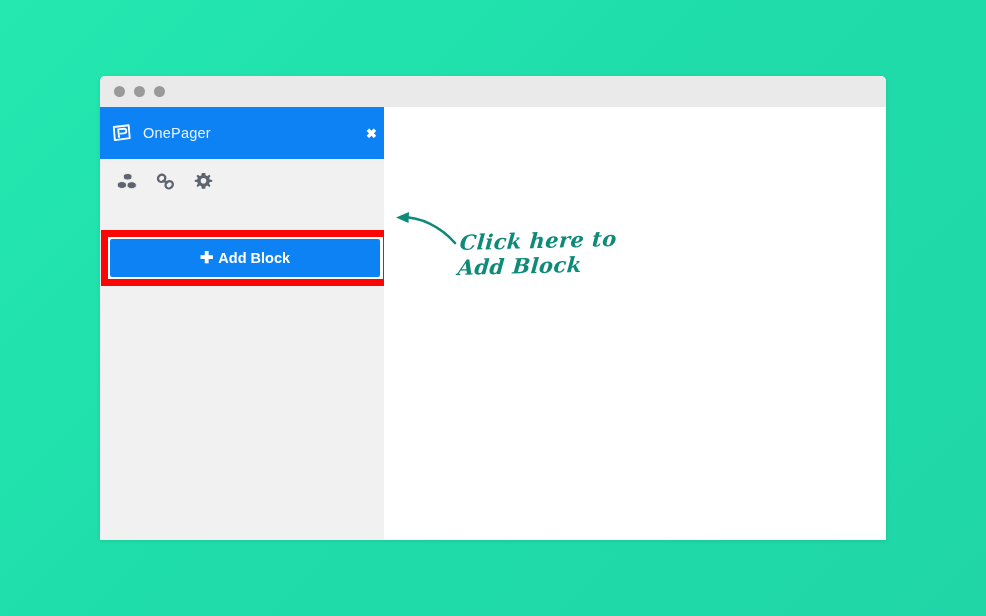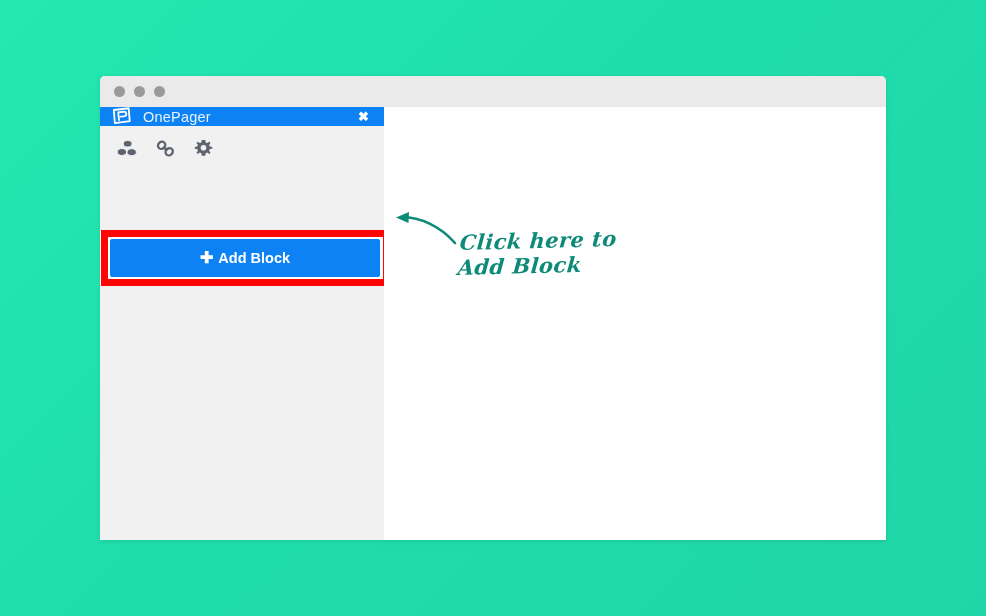--- a/index.html
+++ b/index.html
@@ -53,25 +53,25 @@
 
   
   #sidebar {
     width: 284px;
     background: #f1f1f1;
     flex-shrink: 0;
     position: relative;
   }
 
   #panel-header {
-    height: 19px;
+    height: 52px;
     background: #0d82f5;
     display: flex;
     align-items: center;
-    padding: 0 12px 0 11px;
+    padding: 0 4px 0 11px;
     box-sizing: border-box;
   }
   #panel-logo {
     width: 21px;
     height: 21px;
     flex-shrink: 0;
     margin-right: 11px;
   }
   #panel-title {
     color: #e8f2ff;

